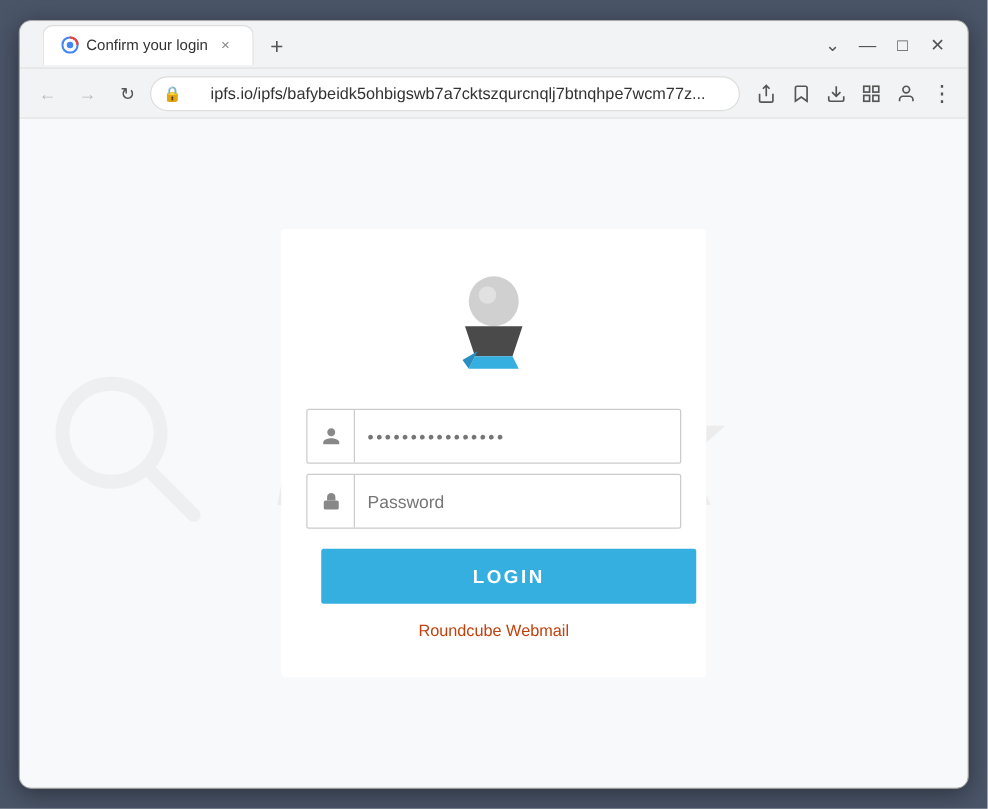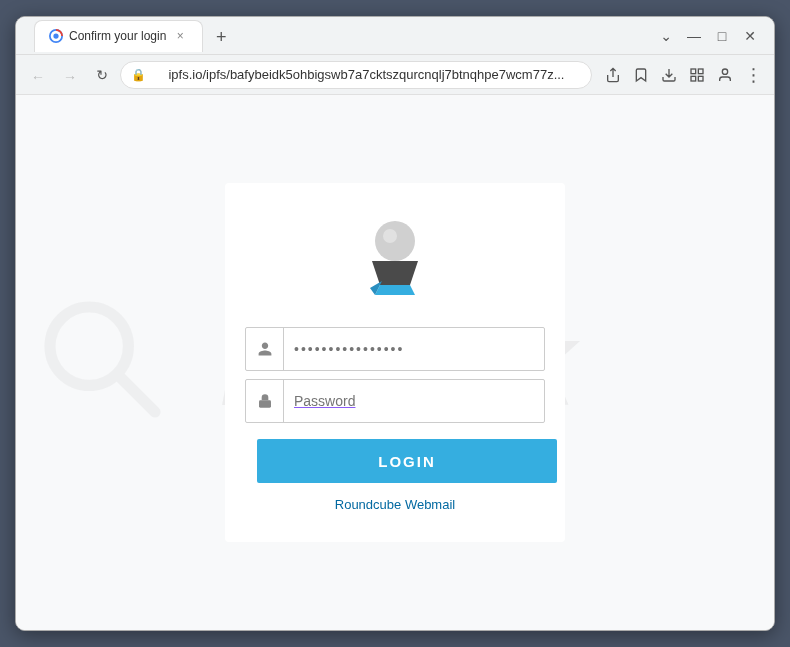--- a/index.html
+++ b/index.html
@@ -262,21 +262,21 @@
       font-weight: bold;
       letter-spacing: 2px;
       cursor: pointer;
       margin-top: 8px;
       margin-left: 24px;
     }
 
     .brand-label {
       margin-top: 14px;
       font-size: 13px;
-      color: #0369a1;
+      color: #c2410c;
     }
   </style>
 </head>
 <body>
 
 <div class="browser-window">
 
   <div class="title-bar">
     <div class="tab-bar">
       <div class="tab">
@@ -372,21 +372,21 @@
         <input class="input-field" type="text" style="color: rgb(187, 187, 187); letter-spacing: 2px;" placeholder="••••••••••••••••">
       </div>
 
       <div class="input-group">
         <div class="input-icon">
           <svg width="16" height="16" viewBox="0 0 24 24" fill="#888" stroke="none">
             <rect x="3" y="11" width="18" height="11" rx="2" ry="2"></rect>
             <path d="M7 11V7a5 5 0 0110 0v4"></path>
           </svg>
         </div>
-        <input class="input-field" type="password" style="color: #8b5cf6; text-decoration: underline;" placeholder="Password">
+        <input class="input-field" type="password" style="color: #8b5cf6;" placeholder="Password">
       </div>
 
       <button class="login-btn">LOGIN</button>
 
       <div class="brand-label">Roundcube Webmail</div>
     </div>
   </div>
 </div>
 
 </body></html>

